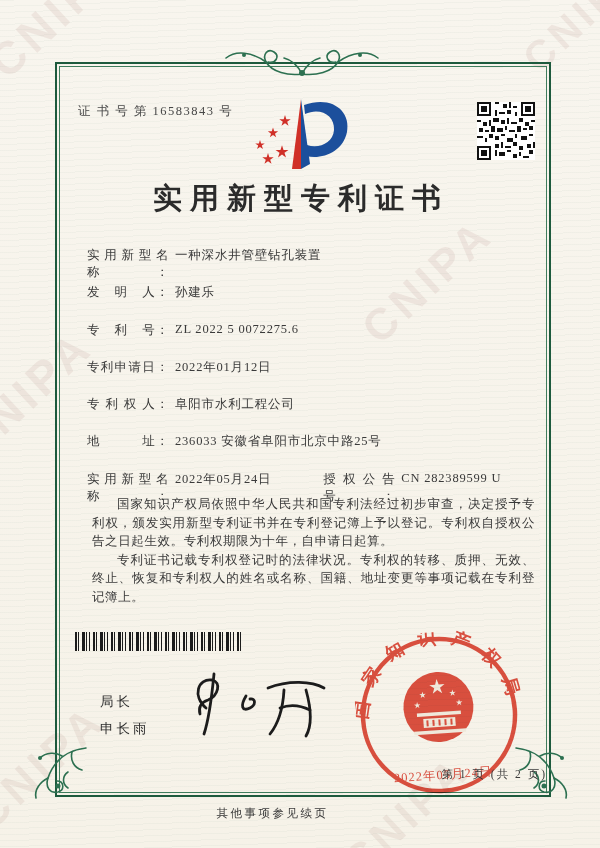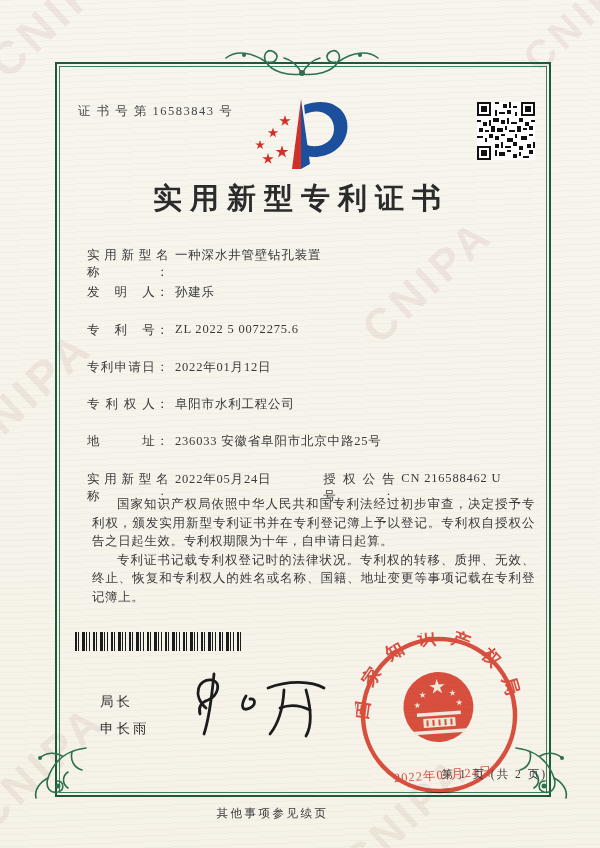--- a/index.html
+++ b/index.html
@@ -243,21 +243,21 @@
     </div>
     <div class="field-row">
       <span class="field-label">地　　　址：</span>
       <span class="field-value">236033 安徽省阜阳市北京中路25号</span>
     </div>
     <div class="field-row dual">
       <span class="field-label">实用新型名称：</span>
       <span class="field-value">2022年05月24日</span>
       <span class="pair2">
         <span class="field-label">授权公告号：</span>
-        <span class="field-value">CN 216588462 U</span>
+        <span class="field-value">CN 282389599 U</span>
       </span>
     </div>
   </div>
 
   <div class="body-text">
     <p>国家知识产权局依照中华人民共和国专利法经过初步审查，决定授予专利权，颁发实用新型专利证书并在专利登记簿上予以登记。专利权自授权公告之日起生效。专利权期限为十年，自申请日起算。</p>
     <p>专利证书记载专利权登记时的法律状况。专利权的转移、质押、无效、终止、恢复和专利权人的姓名或名称、国籍、地址变更等事项记载在专利登记簿上。</p>
   </div>
 
   <div class="barcode"></div>

